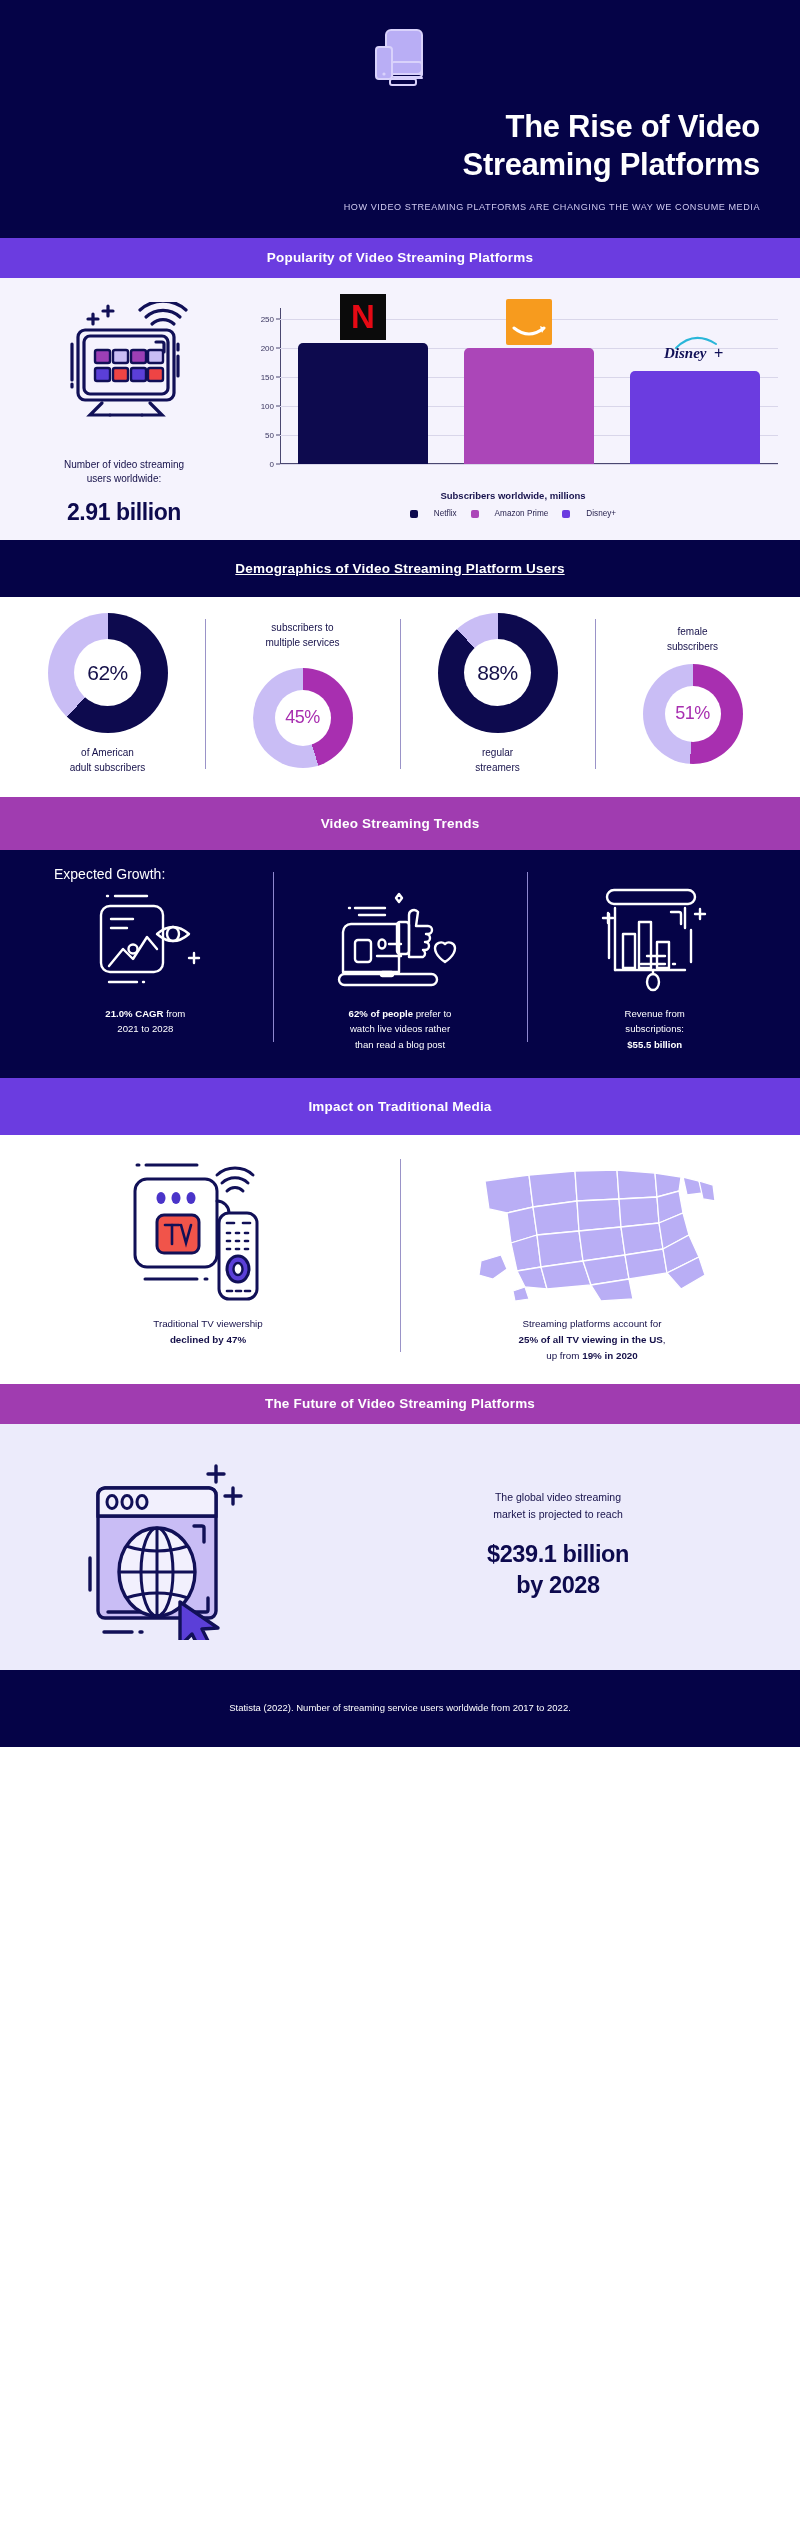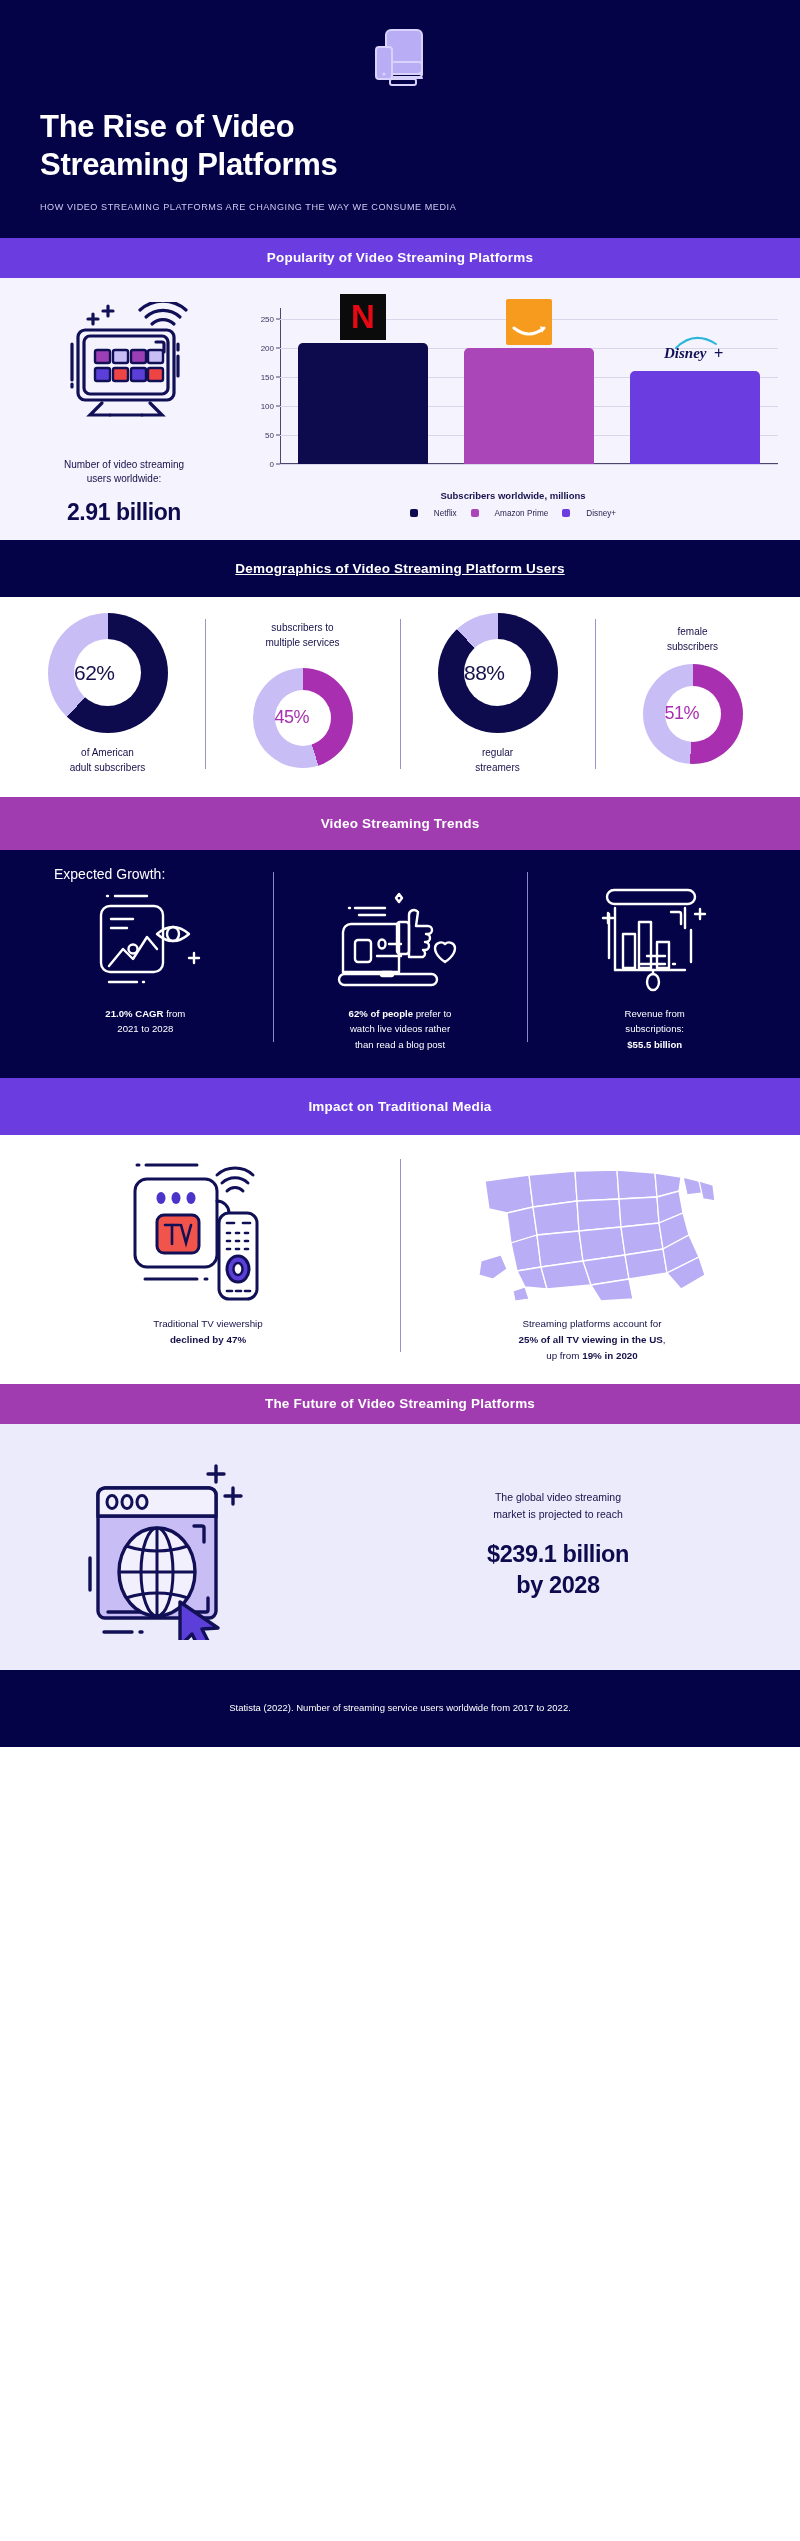--- a/index.html
+++ b/index.html
@@ -23,21 +23,21 @@
   }
   .band-navy   { background: #050347; text-decoration: underline; }
   .band-purple { background: #6b3ce0; }
   .band-magenta{ background: #a03cb0; }
   .band-title { font-size: 13.5px; font-weight: bold; }
 
   
   .hero {
     background: #050347;
     padding: 22px 40px 26px;
-    text-align: left;
+    text-align: right;
   }
   .hero-icon { height: 72px; display:flex; align-items:center; justify-content:center; margin-bottom: 14px;}
   .hero h1 {
     color: #ffffff;
     font-size: 31px;
     line-height: 1.22;
     font-weight: bold;
     letter-spacing: -0.3px;
   }
   .hero-sub {
@@ -74,34 +74,34 @@
   .barcol { width: 26%; position: relative; display:flex; flex-direction:column; align-items:center; justify-content:flex-end; height:100%;}
   .bar { width: 100%; border-radius: 5px 5px 0 0; }
   .logo { position: absolute; bottom: 100%; margin-bottom: 3px; }
   .logo-netflix { width: 46px; height: 46px; background: #0b0b0b; display:flex; align-items:center; justify-content:center;
                   color:#e50914; font-size: 33px; font-weight: bold; font-family:"Liberation Sans",sans-serif; line-height:1;}
   .logo-amazon { width: 46px; height: 46px; background: #f79b1e; border-radius:2px; display:flex; align-items:flex-end; justify-content:center; padding-bottom:7px;}
   .logo-disney { width: 70px; height: 40px; display:flex; align-items:center; justify-content:center; }
 
   .chart-xlabel { text-align:center; font-size: 9.5px; color:#17124d; font-weight:bold; margin-top: 4px; }
   .legend { display:flex; justify-content:center; gap: 14px; margin-top: 8px; }
-  .legend-item { display:flex; align-items:center; gap:16px; font-size: 8.2px; color:#2a2550; }
+  .legend-item { display:flex; align-items:flex-end; gap:16px; font-size: 8.2px; color:#2a2550; }
   .swatch { width:8px; height:8px; border-radius:2px; }
 
   
   .sec-demo { background:#ffffff; display:flex; padding: 16px 10px 22px; }
   .demo-cell { flex:1; display:flex; flex-direction:column; align-items:center; justify-content:center;
                position:relative; padding: 0 6px; }
   .demo-cell + .demo-cell::before {
      content:""; position:absolute; left:0; top: 6px; bottom: 6px; width:1px; background:#9a93c8;
   }
   .donut-label { font-size: 10px; line-height:1.5; color:#16114a; text-align:center; }
   .donut-label b { font-weight: normal; }
   .donut { position: relative; }
-  .donut-hole { position:absolute; border-radius:50%; background:#fff; display:flex; align-items:center; justify-content:flex-start; }
+  .donut-hole { position:absolute; border-radius:50%; background:#fff; display:flex; align-items:center; justify-content:center; }
   .donut-val { font-size: 20px; letter-spacing:-.5px; }
 
   
   .sec-trends { background:#050347; padding: 16px 18px 26px; }
   .trends-top { font-size: 14px; color:#fff; padding-left: 36px; margin-bottom: 4px;}
   .trends-row { display:flex; }
   .trend-cell { flex:1; position:relative; padding: 0 14px; display:flex; flex-direction:column; align-items:center; }
   .trend-cell + .trend-cell::before {
      content:""; position:absolute; left:0; top: -14px; bottom: 10px; width:1px; background:#8e87cf;
   }

